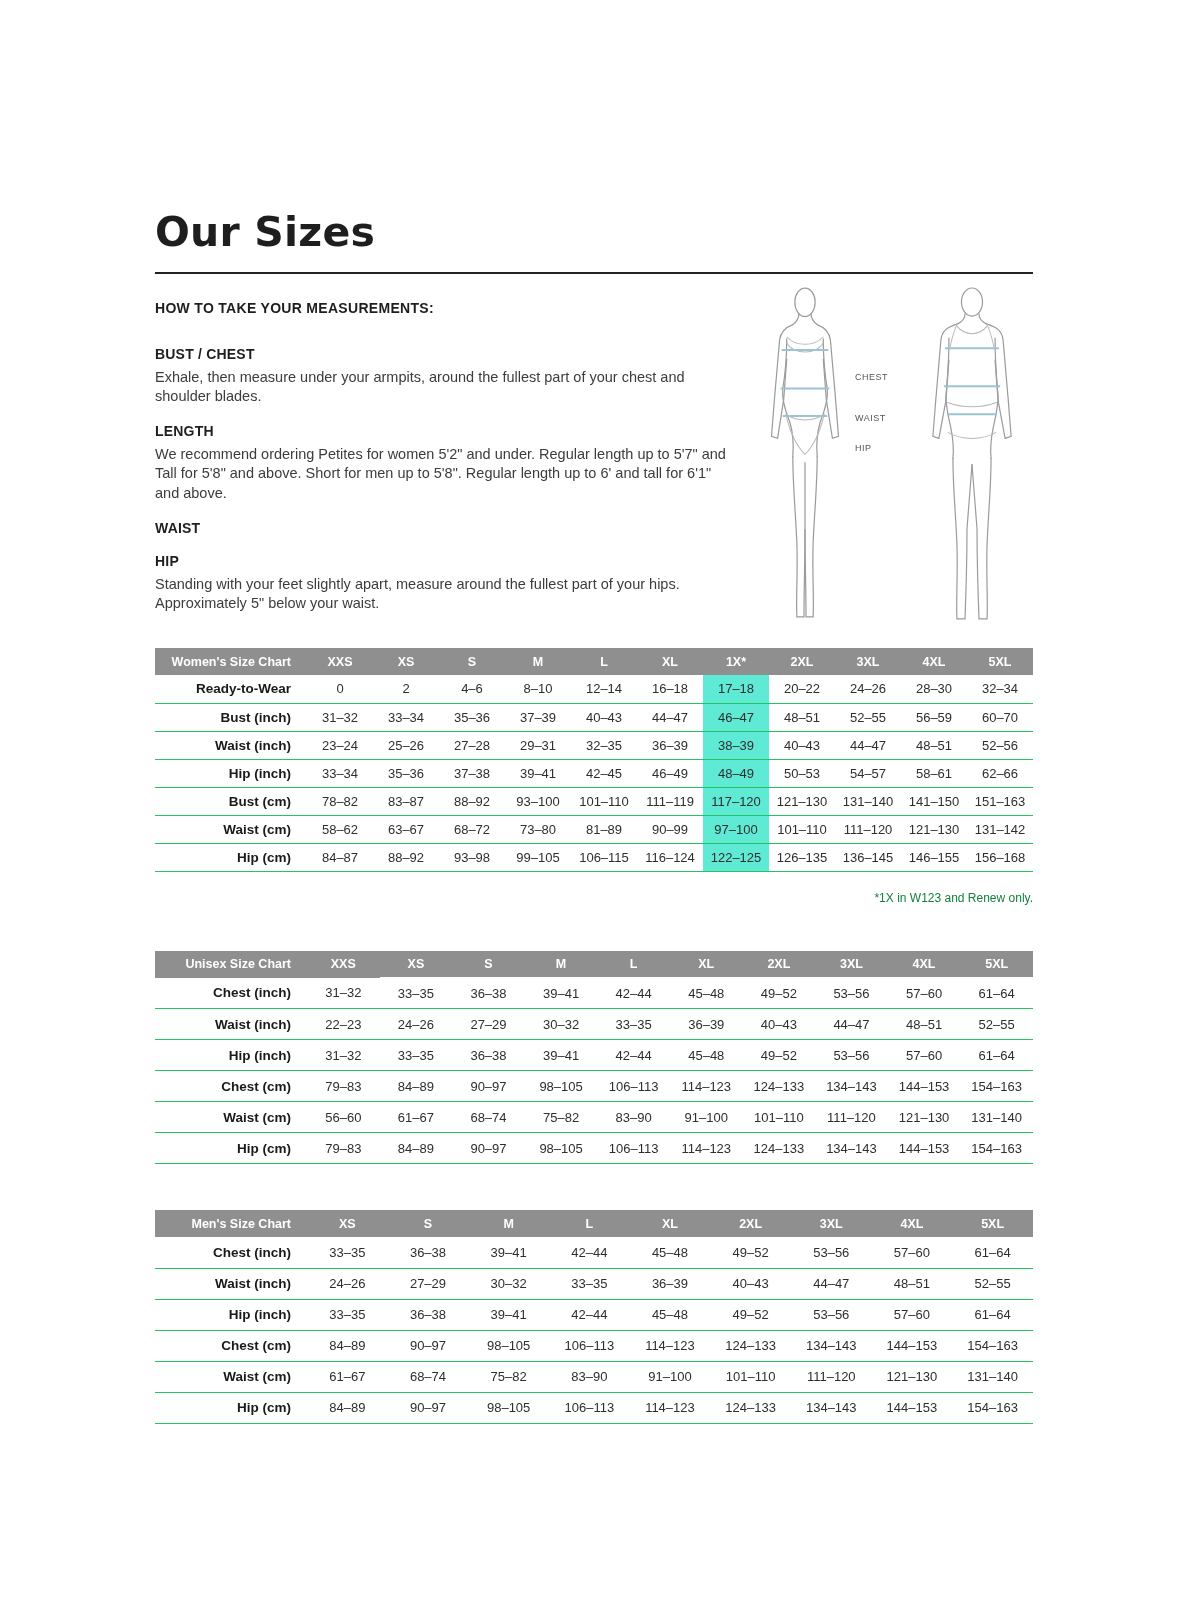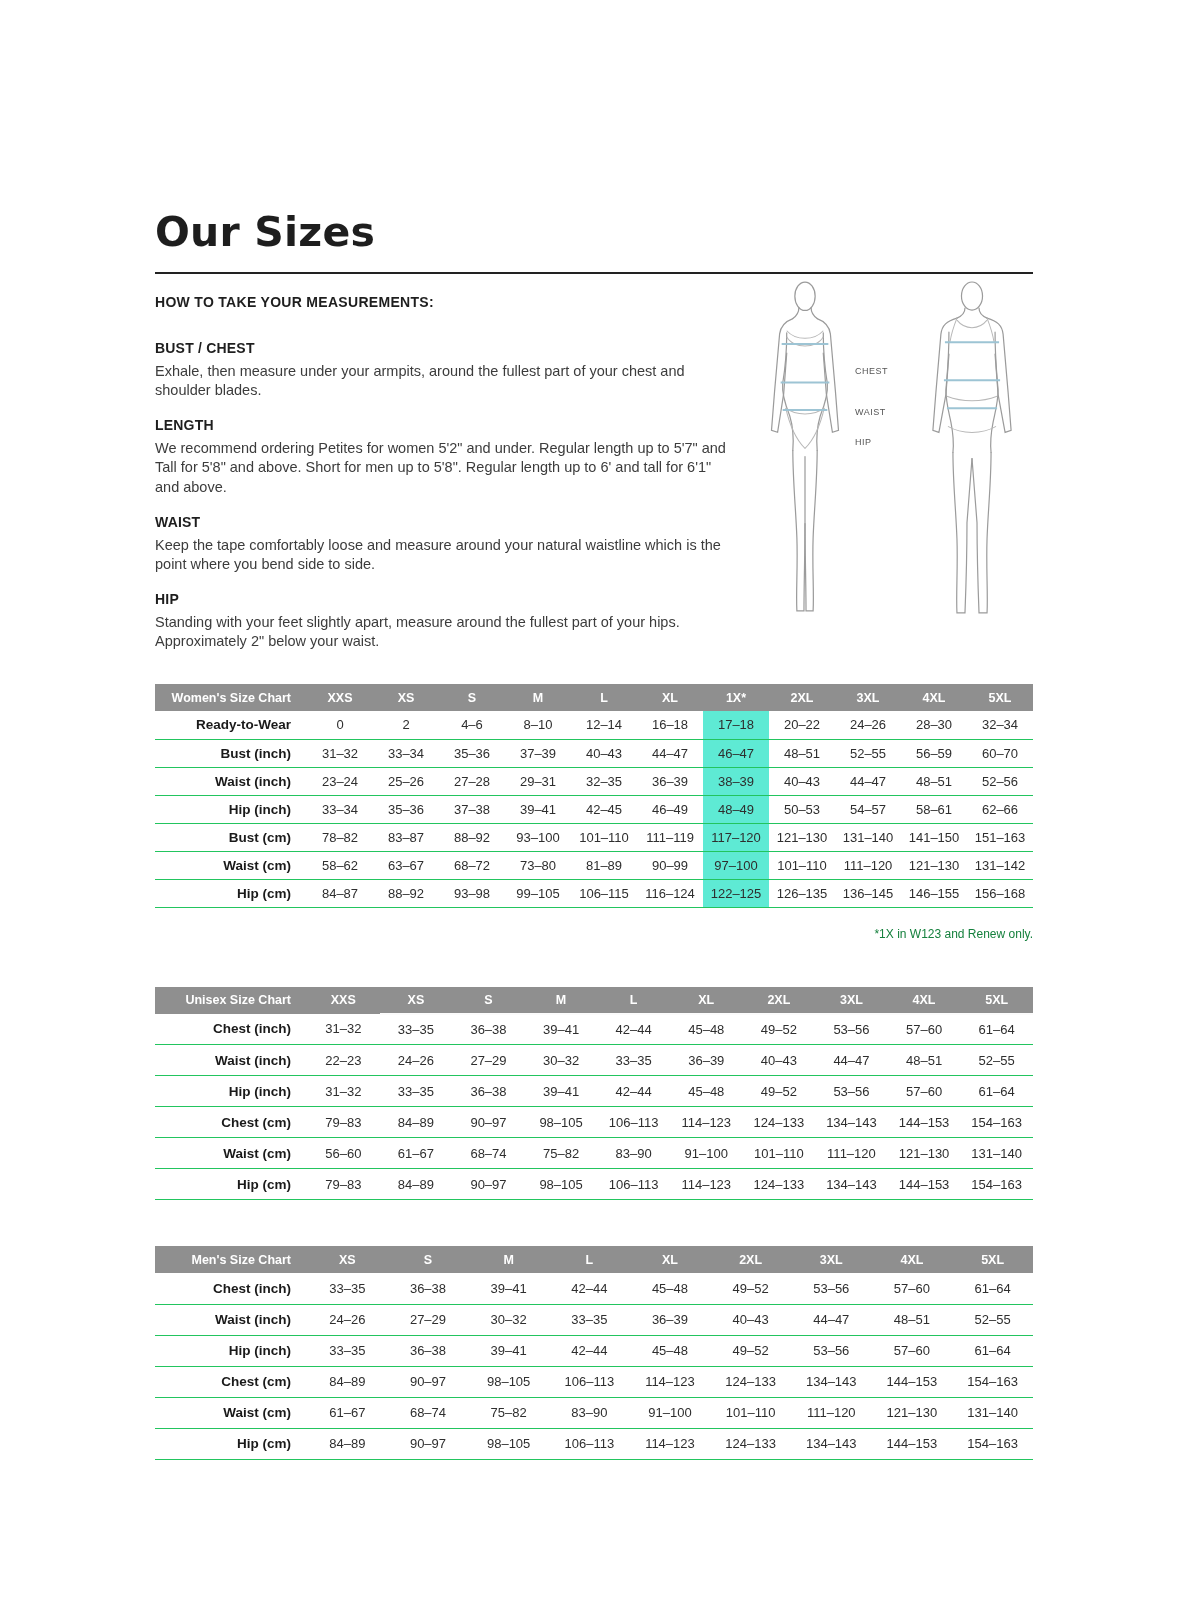--- a/index.html
+++ b/index.html
@@ -4,21 +4,21 @@
 <style>
   * { margin:0; padding:0; box-sizing:border-box; }
   html,body { background:#ffffff; }
   body { font-family:"Liberation Sans", sans-serif; color:#333; }
   .page { position:relative; width:1200px; height:1600px; background:#fff; overflow:hidden; }
   .content { position:absolute; left:155px; top:208px; width:878px; }
 
   .page-title { font-family:"DejaVu Sans", sans-serif; font-size:41px; font-weight:800; color:#1e1e1e; letter-spacing:0.2px; }
   .title-rule { border:none; border-top:2px solid #222; margin-top:16px; }
 
-  .intro { display:flex; margin-top:20px;gap:16px; }
+  .intro { display:flex; margin-top:26px;gap:16px; }
   .intro-text { width:578px; }
   .measure-heading { font-size:14px; font-weight:bold; color:#1e1e1e; letter-spacing:0.3px; margin-bottom:30px; }
   .m-section { margin-bottom:17px; }
   .m-title { font-size:14px; font-weight:bold; color:#1e1e1e; margin-bottom:6px; letter-spacing:0.2px; }
   .m-text { font-size:14.5px; color:#3c3c3c; line-height:1.32; }
 
   .figures { margin-left:auto; display:flex; align-items:flex-start; margin-top:-14px; }
   .fig-labels { position:relative; width:56px; height:340px; }
   .fig-label { position:absolute; left:0; width:56px; font-size:9px; color:#555; letter-spacing:0.5px; }
   .fig-label.chest { top:86px; }
@@ -59,25 +59,24 @@
         <div class="m-section">
           <div class="m-title">BUST / CHEST</div>
           <div class="m-text">Exhale, then measure under your armpits, around the fullest part of your chest and shoulder blades.</div>
         </div>
         <div class="m-section">
           <div class="m-title">LENGTH</div>
           <div class="m-text">We recommend ordering Petites for women 5'2" and under. Regular length up to 5'7" and Tall for 5'8" and above. Short for men up to 5'8". Regular length up to 6' and tall for 6'1" and above.</div>
         </div>
         <div class="m-section">
           <div class="m-title">WAIST</div>
-          <div class="m-text">Keep the tape comfortably loose and measure around your natural waistline which is the point where you bend side to side.</div>
         </div>
         <div class="m-section">
           <div class="m-title">HIP</div>
-          <div class="m-text">Standing with your feet slightly apart, measure around the fullest part of your hips. Approximately 2" below your waist.</div>
+          <div class="m-text">Standing with your feet slightly apart, measure around the fullest part of your hips. Approximately 5" below your waist.</div>
         </div>
       </div>
 
       <div class="figures">
 
         <svg class="fig" width="100" height="340" viewBox="0 0 90 335">
           <g fill="none" stroke="#9b9b9b" stroke-width="1.2" stroke-linecap="round">
             <ellipse cx="45" cy="16" rx="10" ry="14"></ellipse>
             <path d="M39,27 C39,32 37,35 33,38"></path>
             <path d="M51,27 C51,32 53,35 57,38"></path>

